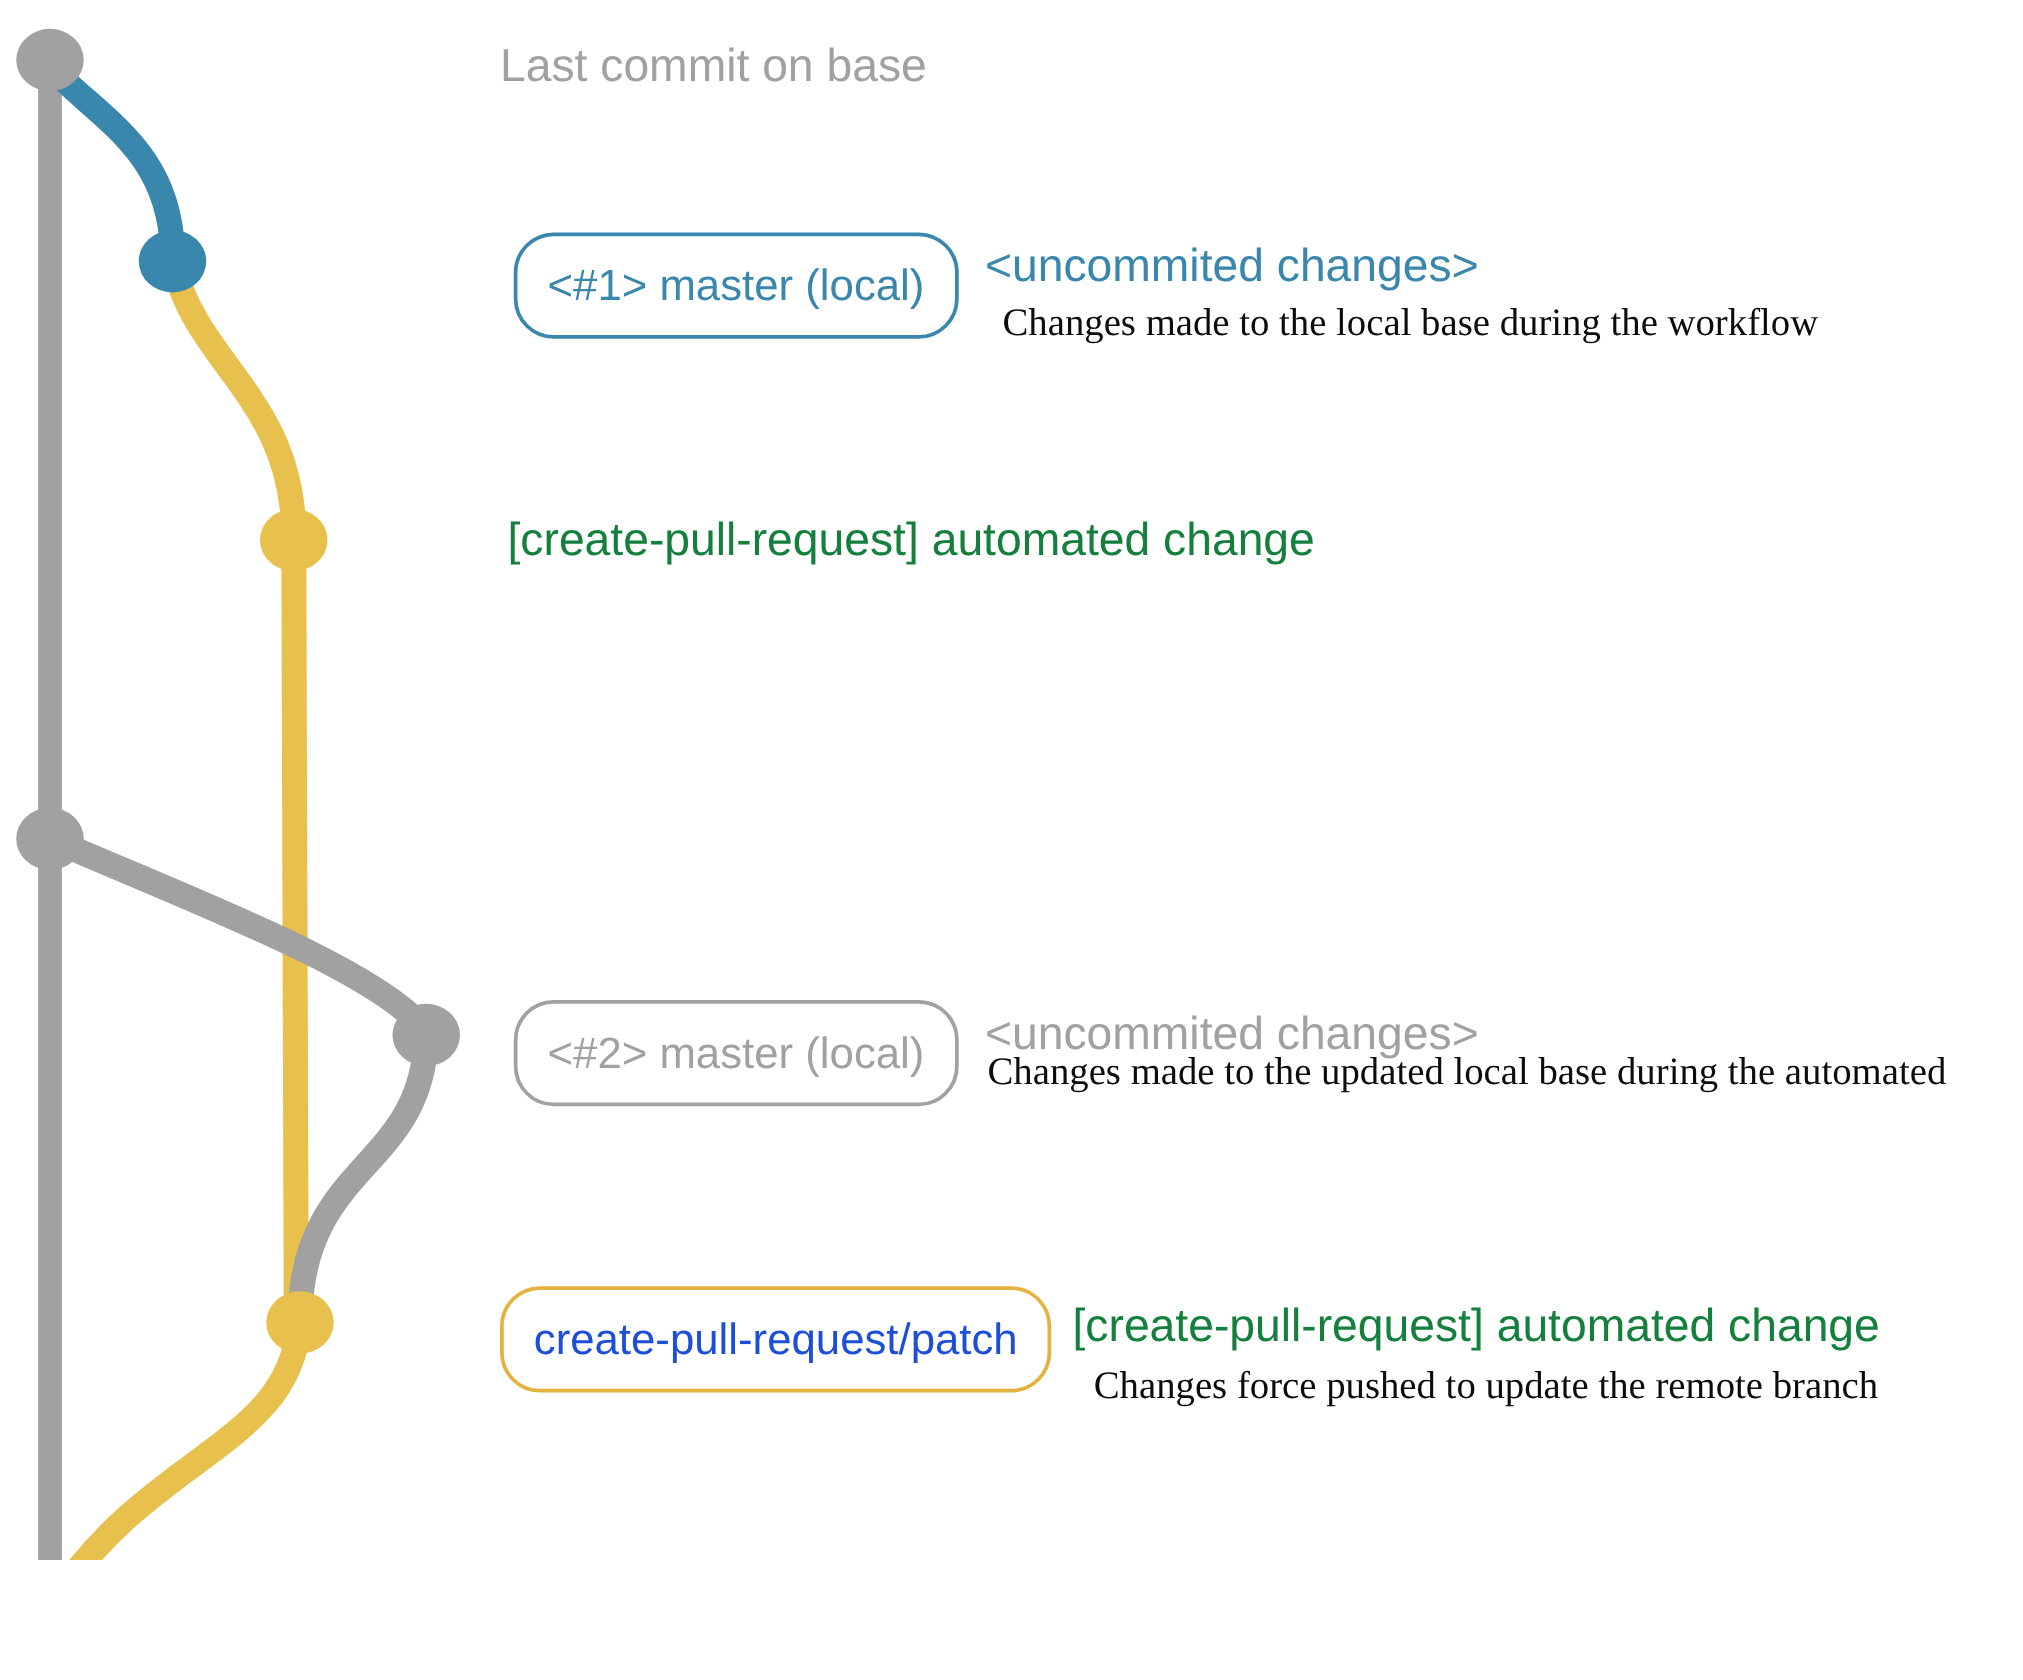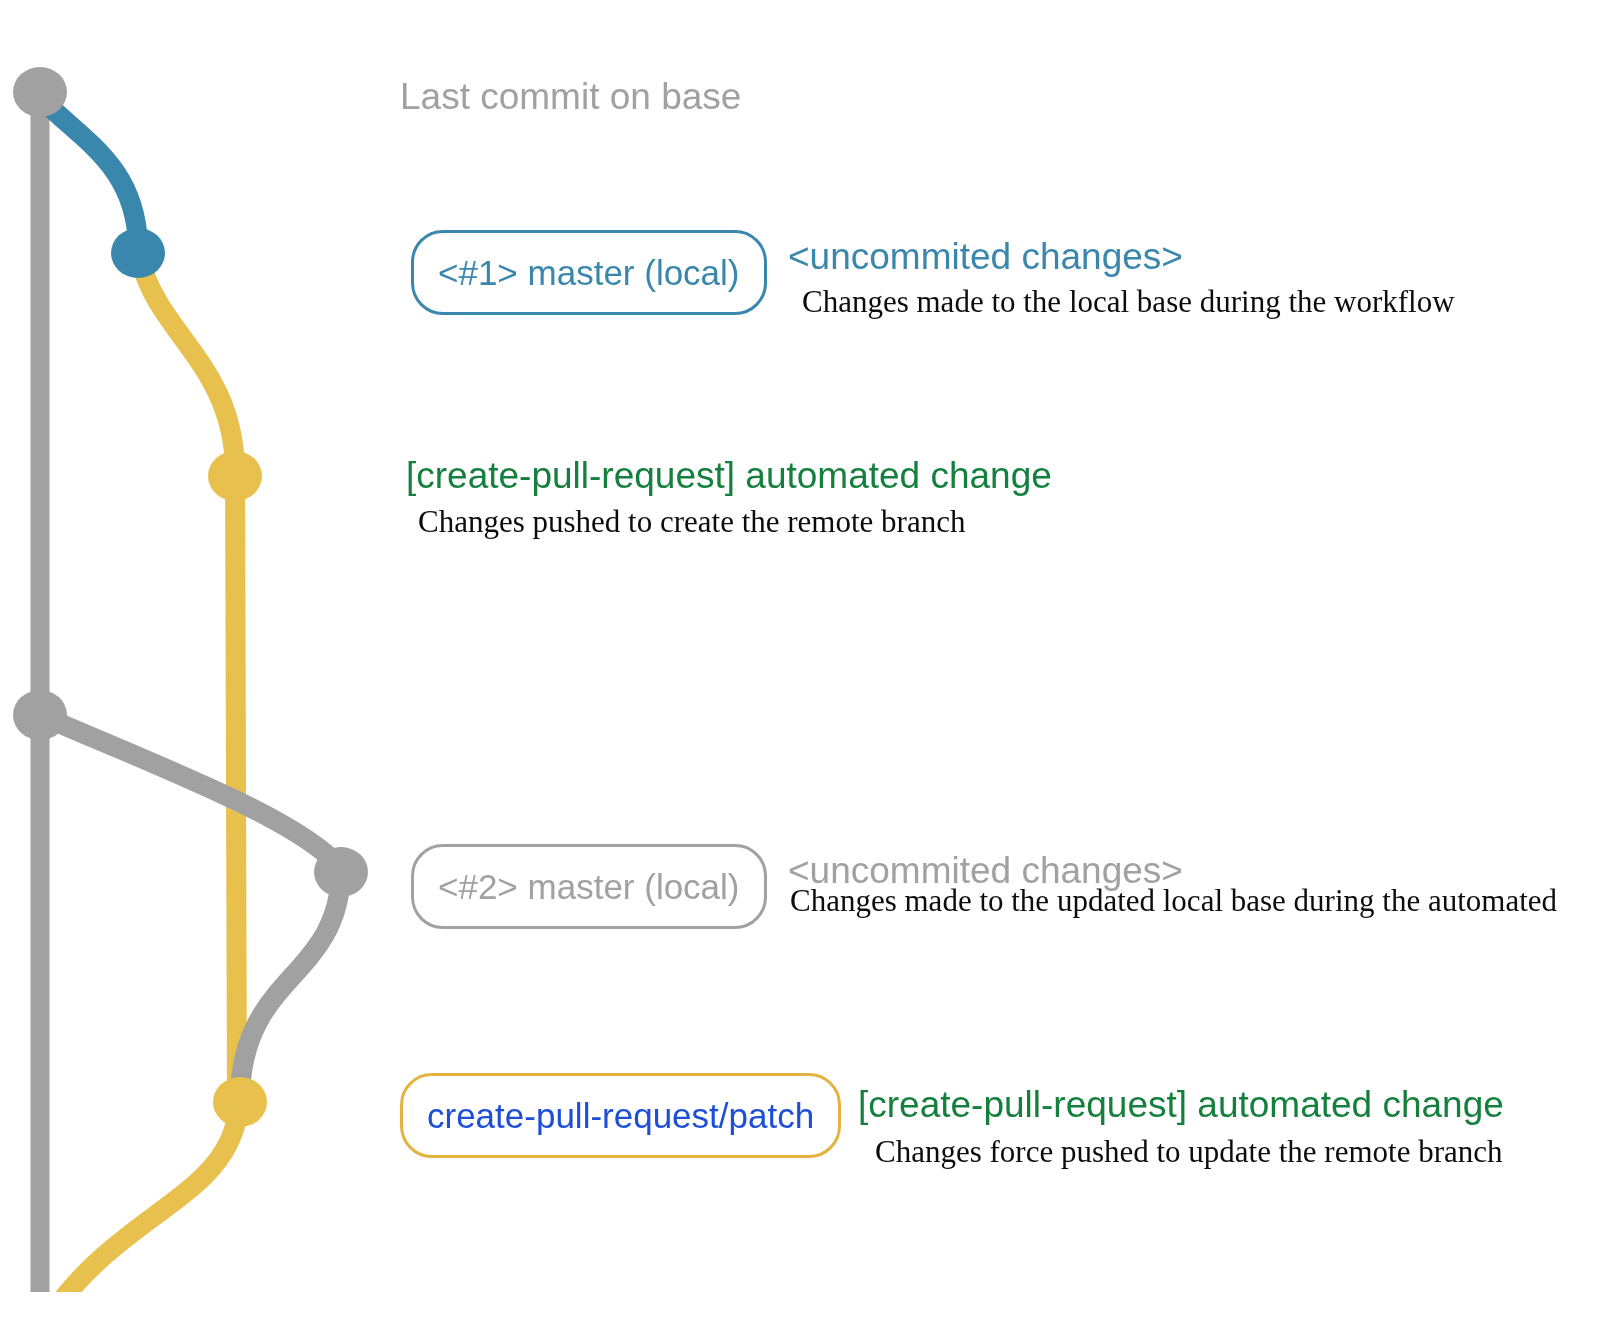--- a/index.html
+++ b/index.html
@@ -3,21 +3,20 @@
 <meta charset="utf-8">
 <style>
   html,body{margin:0;padding:0;background:#ffffff;}
   .canvas{
     position:relative;
     width:1618px;
     height:1248px;
     background:#ffffff;
     overflow:hidden;
     font-family:"Liberation Sans","DejaVu Sans",sans-serif;
-    margin-top:44px;
   }
   .graph{position:absolute;left:0;top:0;}
   .lbl{position:absolute;white-space:nowrap;line-height:1.15;}
   .big{font-size:37px;}
   .gray{color:#a1a1a1;}
   .blue{color:#3a87ad;}
   .yellow{color:#15803d;}
   .desc{
     position:absolute;
     font-family:"Liberation Serif","DejaVu Serif",serif;
@@ -69,21 +68,20 @@
     <ellipse cx="42" cy="1286" rx="27" ry="25" fill="#a1a1a1"></ellipse>
   </svg>
 
   <div class="lbl gray big" style="left:400px;top:32px">Last commit on base</div>
 
   <div class="badge blue" style="left:411px;top:186px">&lt;#1&gt; master (local)</div>
   <div class="lbl blue big" style="left:788px;top:192px">&lt;uncommited changes&gt;</div>
   <div class="desc" style="left:802px;top:241px">Changes made to the local base during the workflow</div>
 
   <div class="lbl yellow big" style="left:406px;top:411px">[create-pull-request] automated change</div>
-  <div class="desc" style="left:418px;top:461px">Changes pushed to create the remote branch</div>
 
 
   <div class="badge gray" style="left:411px;top:800px">&lt;#2&gt; master (local)</div>
   <div class="lbl gray big" style="left:788px;top:806px">&lt;uncommited changes&gt;</div>
   <div class="desc" style="left:790px;top:840px">Changes made to the updated local base during the automated</div>
 
   <div class="badge yellow" style="left:400px;top:1029px">create-pull-request/patch</div>
   <div class="lbl yellow big" style="left:858px;top:1040px">[create-pull-request] automated change</div>
   <div class="desc" style="left:875px;top:1091px">Changes force pushed to update the remote branch</div>
 

